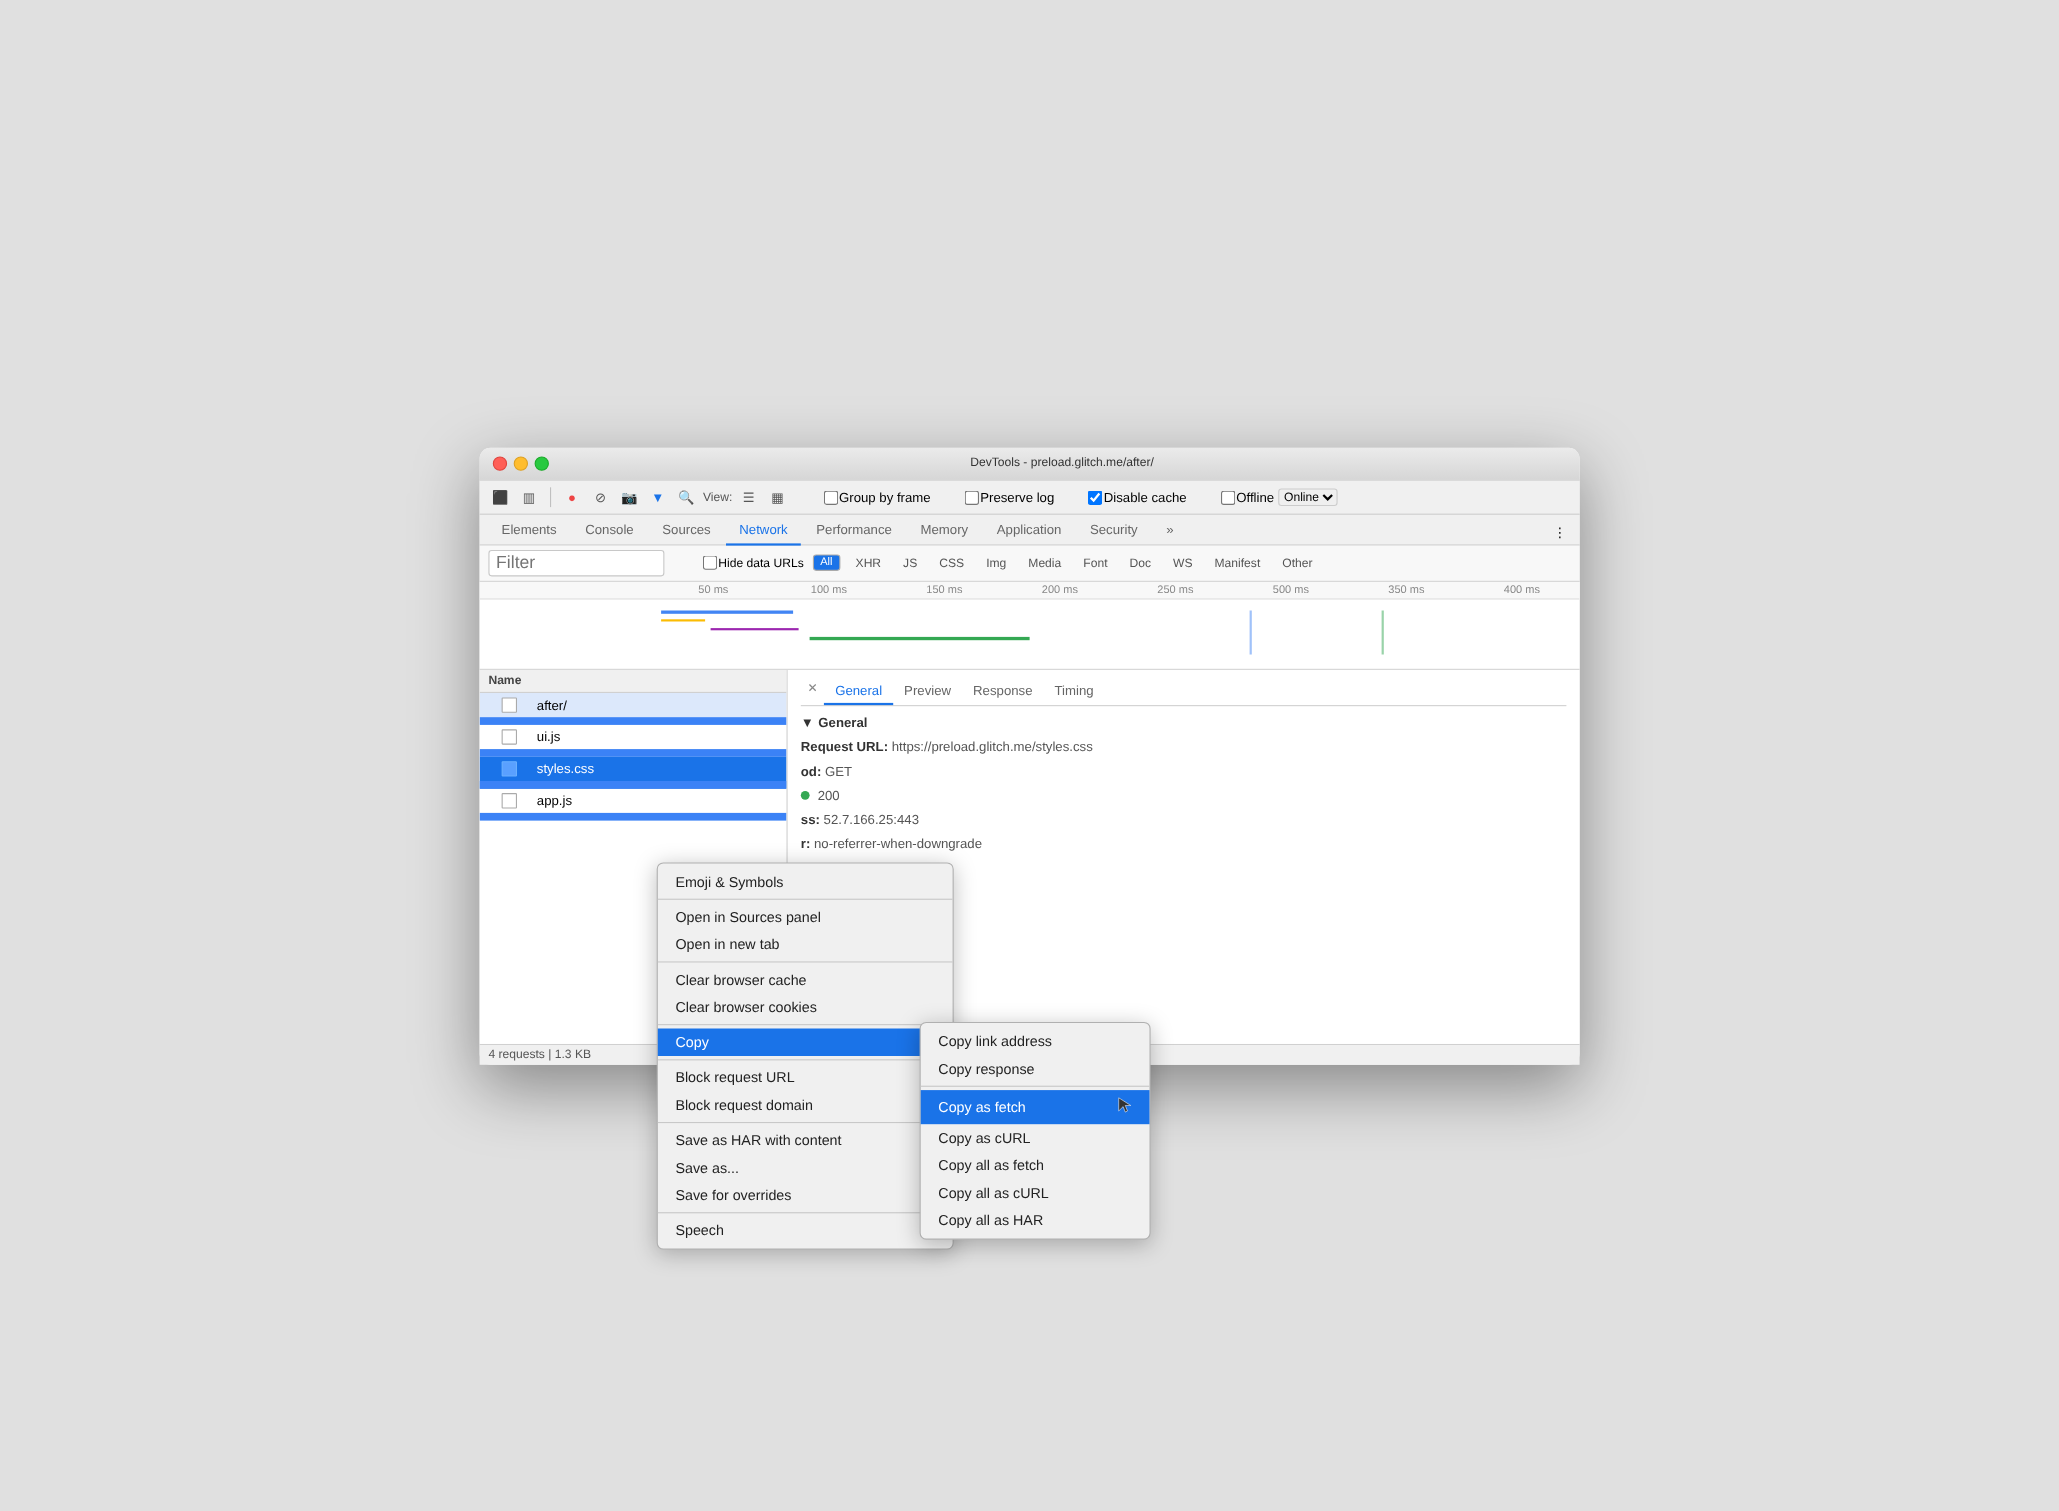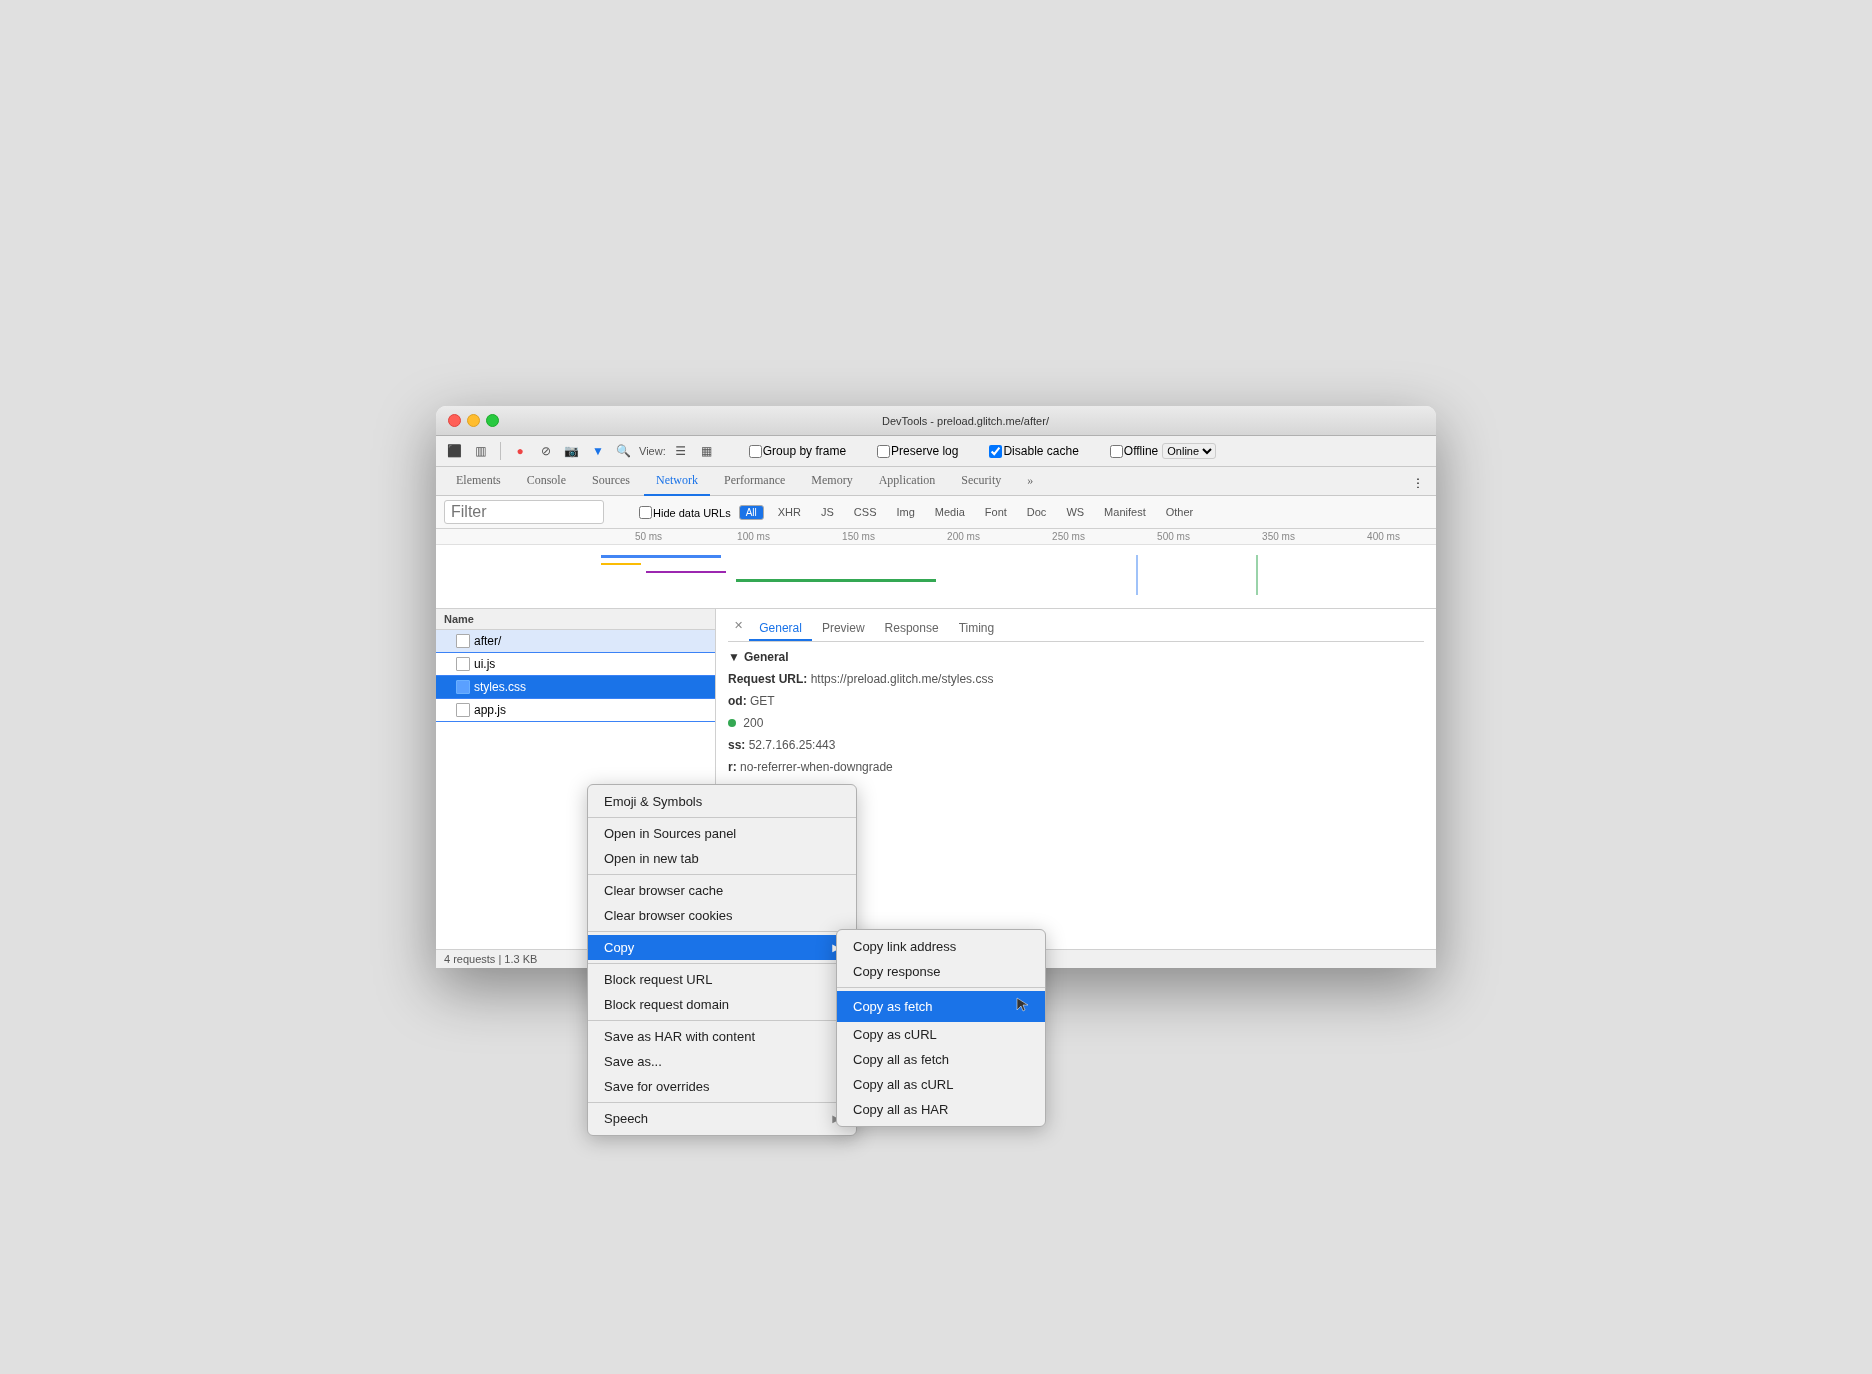--- a/index.html
+++ b/index.html
@@ -78,21 +78,20 @@
       color: #555;
     }
 
     .tabs {
       background: #f0f0f0;
       border-bottom: 1px solid #c8c8c8;
       display: flex;
       align-items: flex-end;
       padding: 0 8px;
       gap: 2px;
-      font-family: Liberation Serif, serif;
     }
 
     .tab {
       padding: 6px 12px;
       font-size: 12px;
       color: #666;
       cursor: pointer;
       border-bottom: 2px solid transparent;
       margin-bottom: -1px;
     }
@@ -186,22 +185,22 @@
       background: #f0f0f0;
       border-bottom: 1px solid #d0d0d0;
     }
 
     .file-item {
       padding: 4px 8px 4px 20px;
       font-size: 12px;
       cursor: pointer;
       display: flex;
       align-items: center;
-      gap: 4px;
-      border-bottom: 1px solid #3b82f6;
+      gap: 18px;
+      border-bottom: 7px solid #3b82f6;
     }
     .file-item.selected-blue { background: #1a73e8; color: white; }
 
     .file-icon {
       width: 14px;
       height: 14px;
       border: 1px solid #aaa;
       border-radius: 1px;
       background: white;
       flex-shrink: 0;
@@ -271,21 +270,21 @@
       background: #f0f0f0;
       border-top: 1px solid #d0d0d0;
       padding: 3px 8px;
       font-size: 11px;
       color: #555;
     }
 
     
     .context-menu-1 {
       position: absolute;
-      left: 151px;
+      left: 161px;
       top: 175px;
       width: 270px;
       background: #f0f0f0;
       border: 1px solid #b0b0b0;
       border-radius: 6px;
       box-shadow: 0 4px 20px rgba(0,0,0,0.25);
       z-index: 100;
       padding: 4px 0;
     }
 

